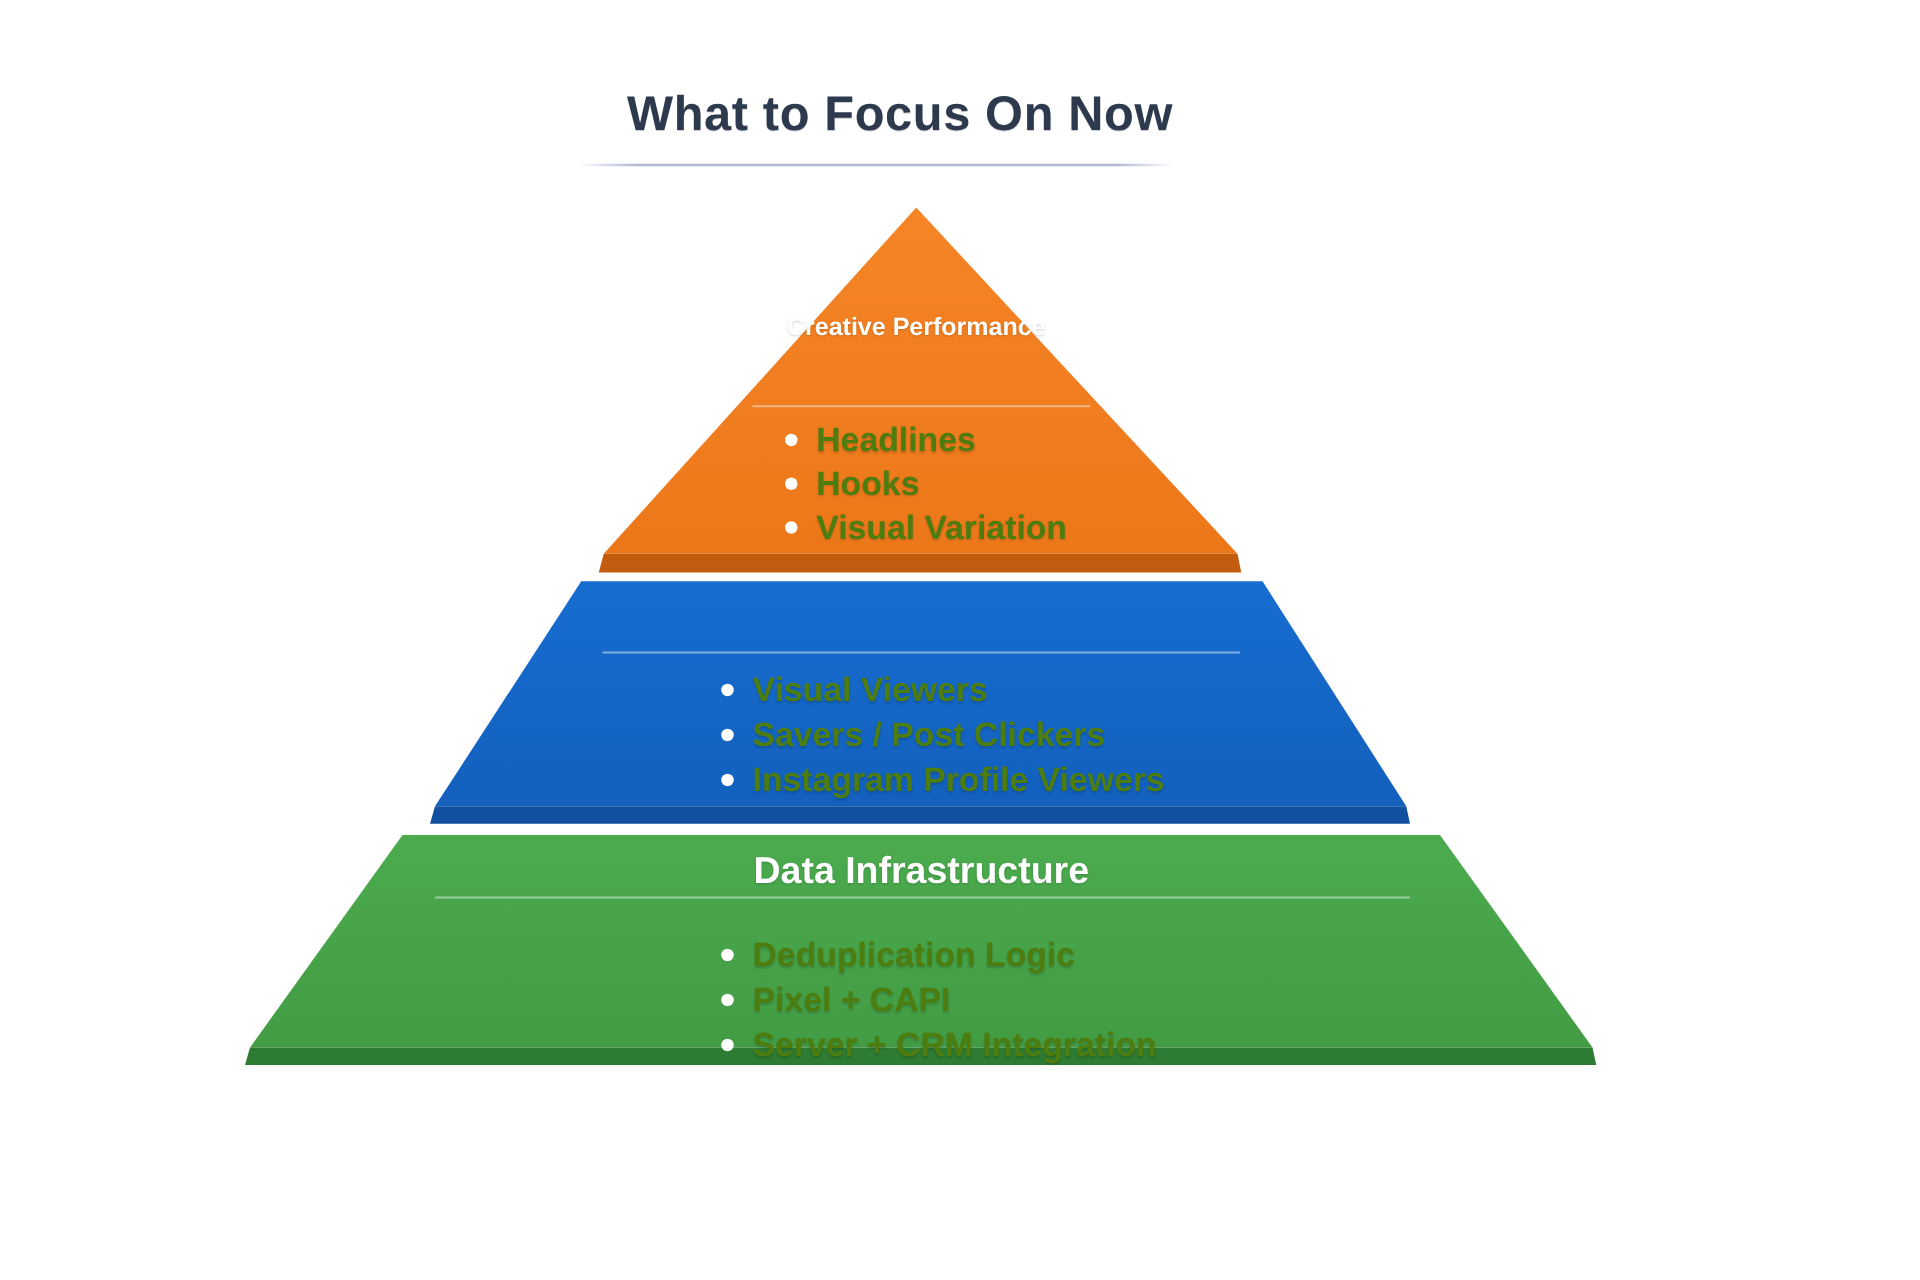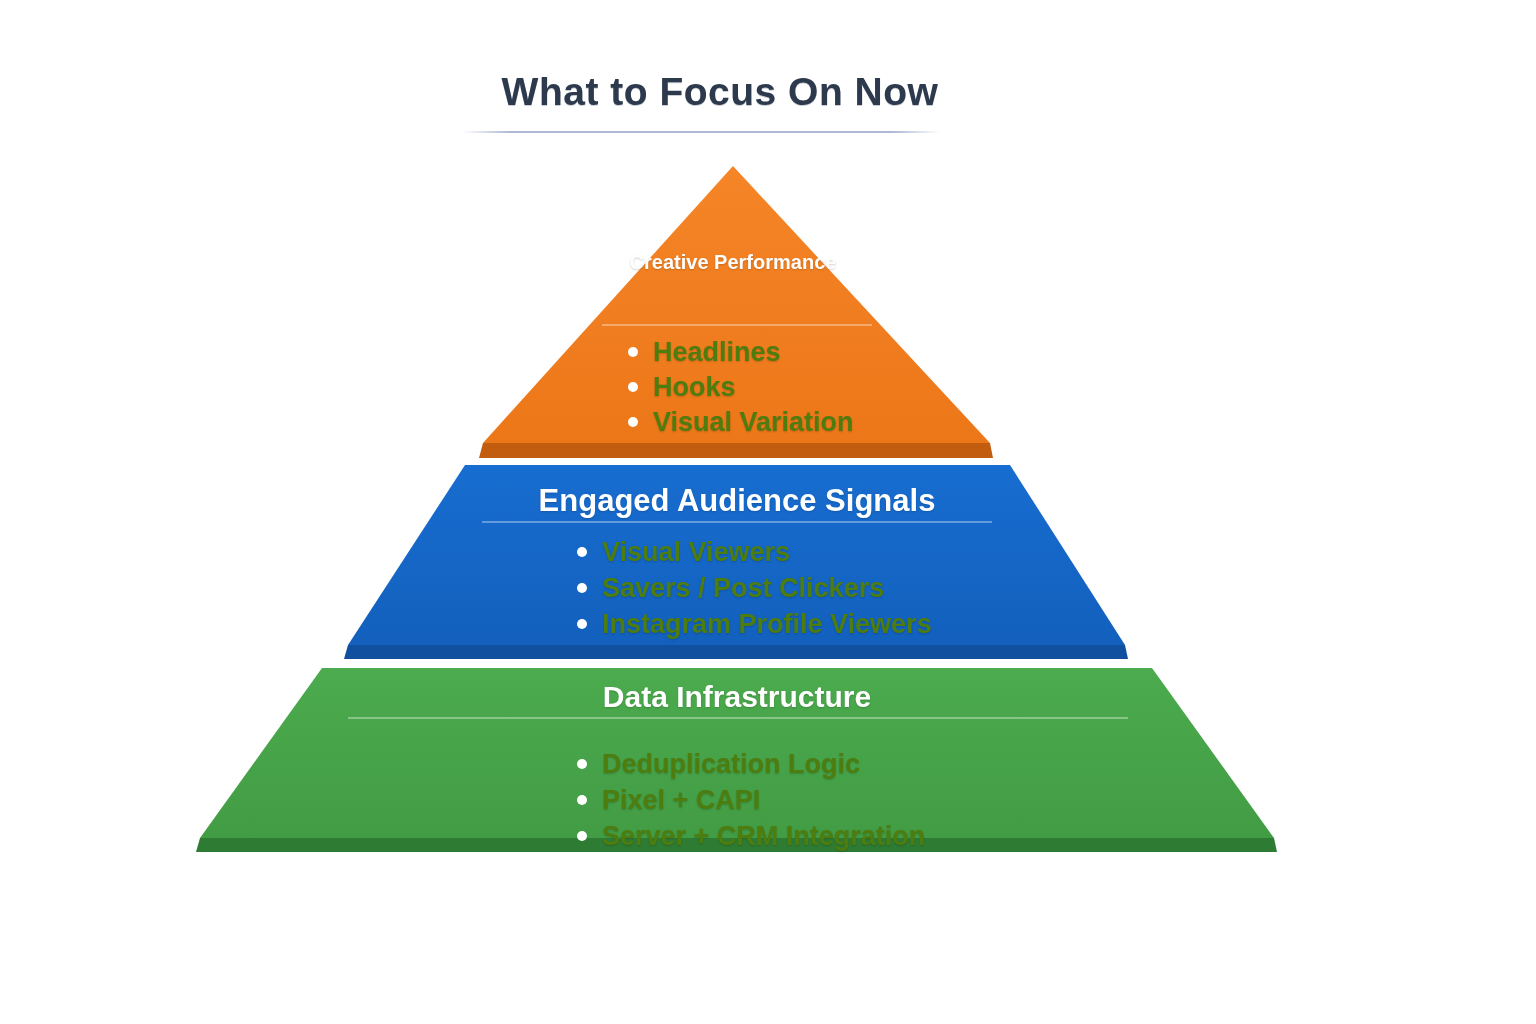--- a/index.html
+++ b/index.html
@@ -139,21 +139,20 @@
     <div class="bullet-item">
       <span class="bullet-dot"></span>
       <span>Hooks</span>
     </div>
     <div class="bullet-item">
       <span class="bullet-dot"></span>
       <span>Visual Variation</span>
     </div>
   </div>
 
-  <div class="tier-heading tier2-heading">Engaged Audience Signals</div>
   <div class="bullet-list tier2-bullets">
     <div class="bullet-item">
       <span class="bullet-dot"></span>
       <span>Visual Viewers</span>
     </div>
     <div class="bullet-item">
       <span class="bullet-dot"></span>
       <span>Savers / Post Clickers</span>
     </div>
     <div class="bullet-item">

